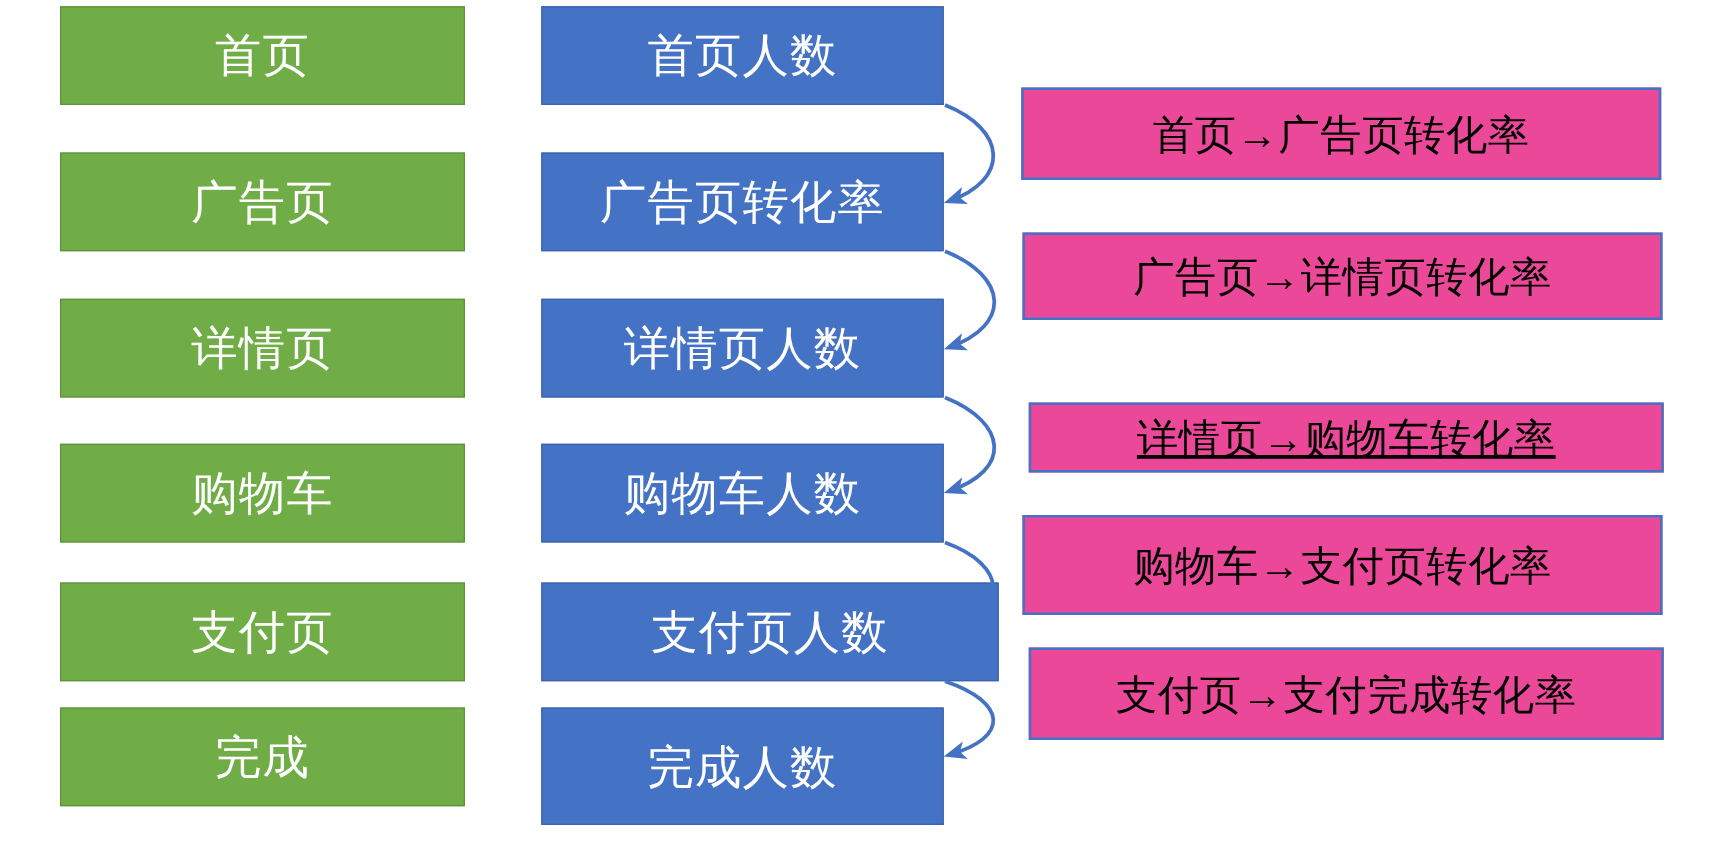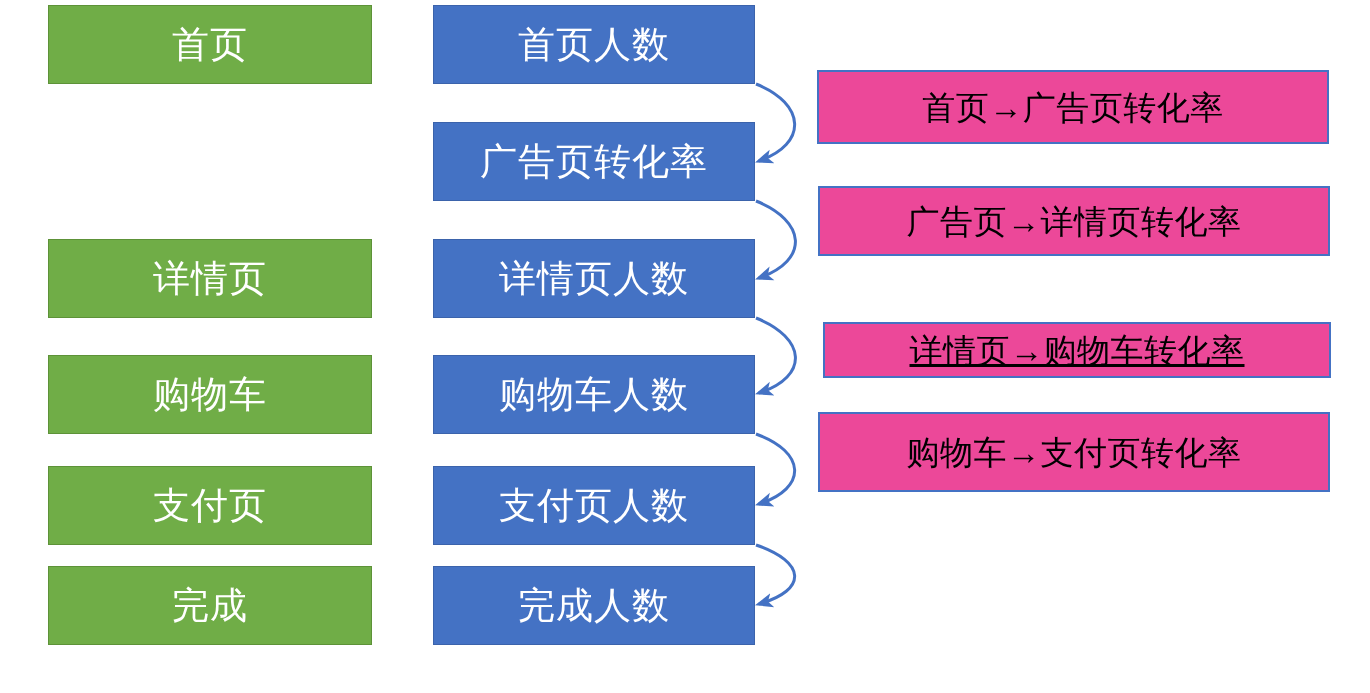--- a/index.html
+++ b/index.html
@@ -65,20 +65,23 @@
   }
 </style>
 </head>
 <body>
 
 <div id="canvas">
 
   <div class="stage-box" style="left:48px; top:5px; width:324px; height:79px;">
     <span>首页</span>
   </div>
+  <div class="stage-box" style="left:48px; top:122px; width:324px; height:79px;">
+    <span>广告页</span>
+  </div>
   <div class="stage-box" style="left:48px; top:239px; width:324px; height:79px;">
     <span>详情页</span>
   </div>
   <div class="stage-box" style="left:48px; top:355px; width:324px; height:79px;">
     <span>购物车</span>
   </div>
   <div class="stage-box" style="left:48px; top:466px; width:324px; height:79px;">
     <span>支付页</span>
   </div>
   <div class="stage-box" style="left:48px; top:566px; width:324px; height:79px;">
@@ -90,24 +93,24 @@
   </div>
   <div class="metric-box" style="left:433px; top:122px; width:322px; height:79px;">
     <span>广告页转化率</span>
   </div>
   <div class="metric-box" style="left:433px; top:239px; width:322px; height:79px;">
     <span>详情页人数</span>
   </div>
   <div class="metric-box" style="left:433px; top:355px; width:322px; height:79px;">
     <span>购物车人数</span>
   </div>
-  <div class="metric-box" style="left:433px; top:466px; width:322px; height:79px;">
+  <div class="metric-box" style="left:433px; top:466px; width:366px; height:79px;">
     <span>支付页人数</span>
   </div>
-  <div class="metric-box" style="left:433px; top:566px; width:322px; height:79px;">
+  <div class="metric-box" style="left:433px; top:566px; width:322px; height:94px;">
     <span>完成人数</span>
   </div>
 
   <svg id="arrow-layer" viewBox="0 0 1370 693" width="1370" height="693" xmlns="http://www.w3.org/2000/svg">
     <defs>
       <marker id="arrowhead" markerWidth="6" markerHeight="6" refX="4.6" refY="3" orient="auto" markerUnits="strokeWidth">
         <path d="M6,3 L0,0.6 L1.5,3 L0,5.4 Z" fill="#4472C4"></path>
       </marker>
     </defs>
     <g fill="none" stroke="#4472C4" stroke-width="3" marker-end="url(#arrowhead)">
@@ -124,14 +127,17 @@
   </div>
   <div class="rate-box" style="left:818px; top:186px; width:512px; height:70px;">
     <span>广告页→详情页转化率</span>
   </div>
   <div class="rate-box" style="left:823px; top:322px; width:508px; height:56px;text-decoration:underline;">
     <span>详情页→购物车转化率</span>
   </div>
   <div class="rate-box" style="left:818px; top:412px; width:512px; height:80px;">
     <span>购物车→支付页转化率</span>
   </div>
+  <div class="rate-box" style="left:823px; top:518px; width:508px; height:74px;">
+    <span>支付页→支付完成转化率</span>
+  </div>
 
 </div>
 
 </body></html>

